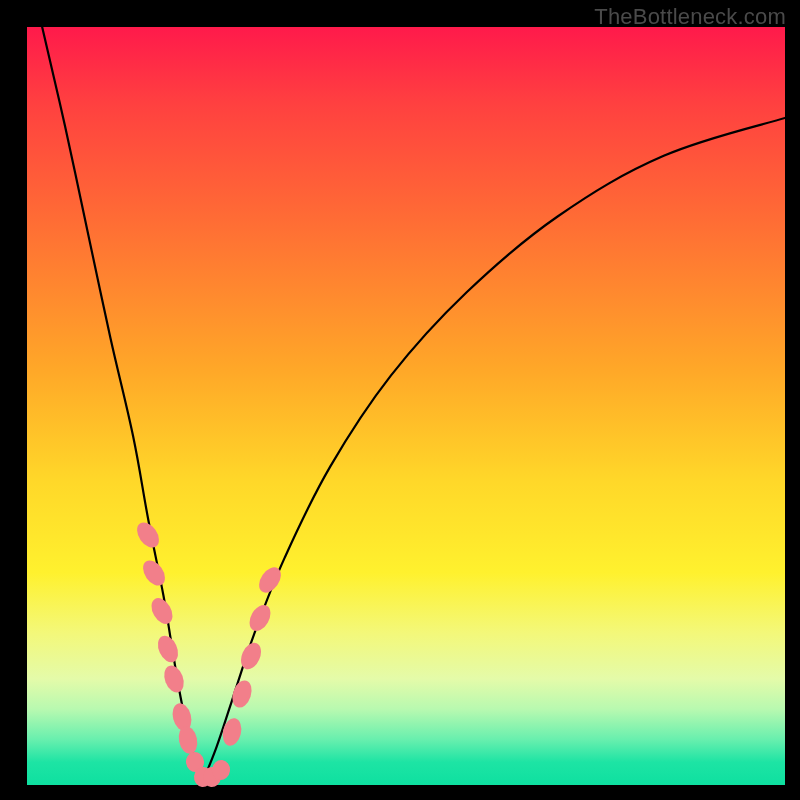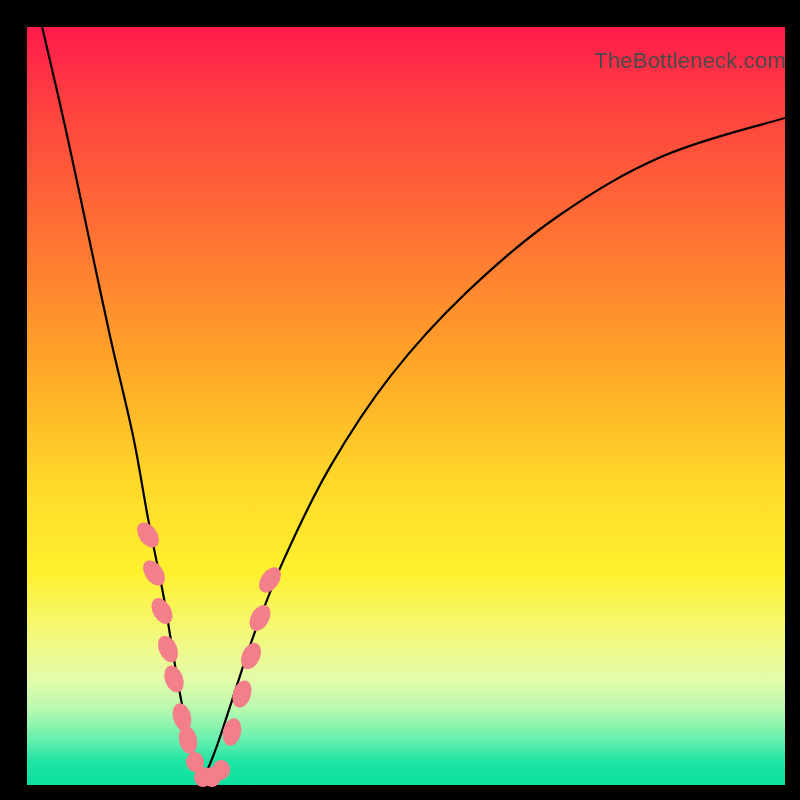--- a/index.html
+++ b/index.html
@@ -43,21 +43,20 @@
   .watermark {
     position: absolute;
     top: 4px;
     right: 14px;
     color: #4a4a4a;
     font-size: 22px;
     font-weight: 500;
     letter-spacing: 0.2px;
     z-index: 20;
     pointer-events: none;
-    margin-top: 44px;
   }
   svg.curves {
     position: absolute;
     left: 0;
     top: 0;
     width: 758px;
     height: 758px;
     z-index: 5;
     pointer-events: none;
   }

